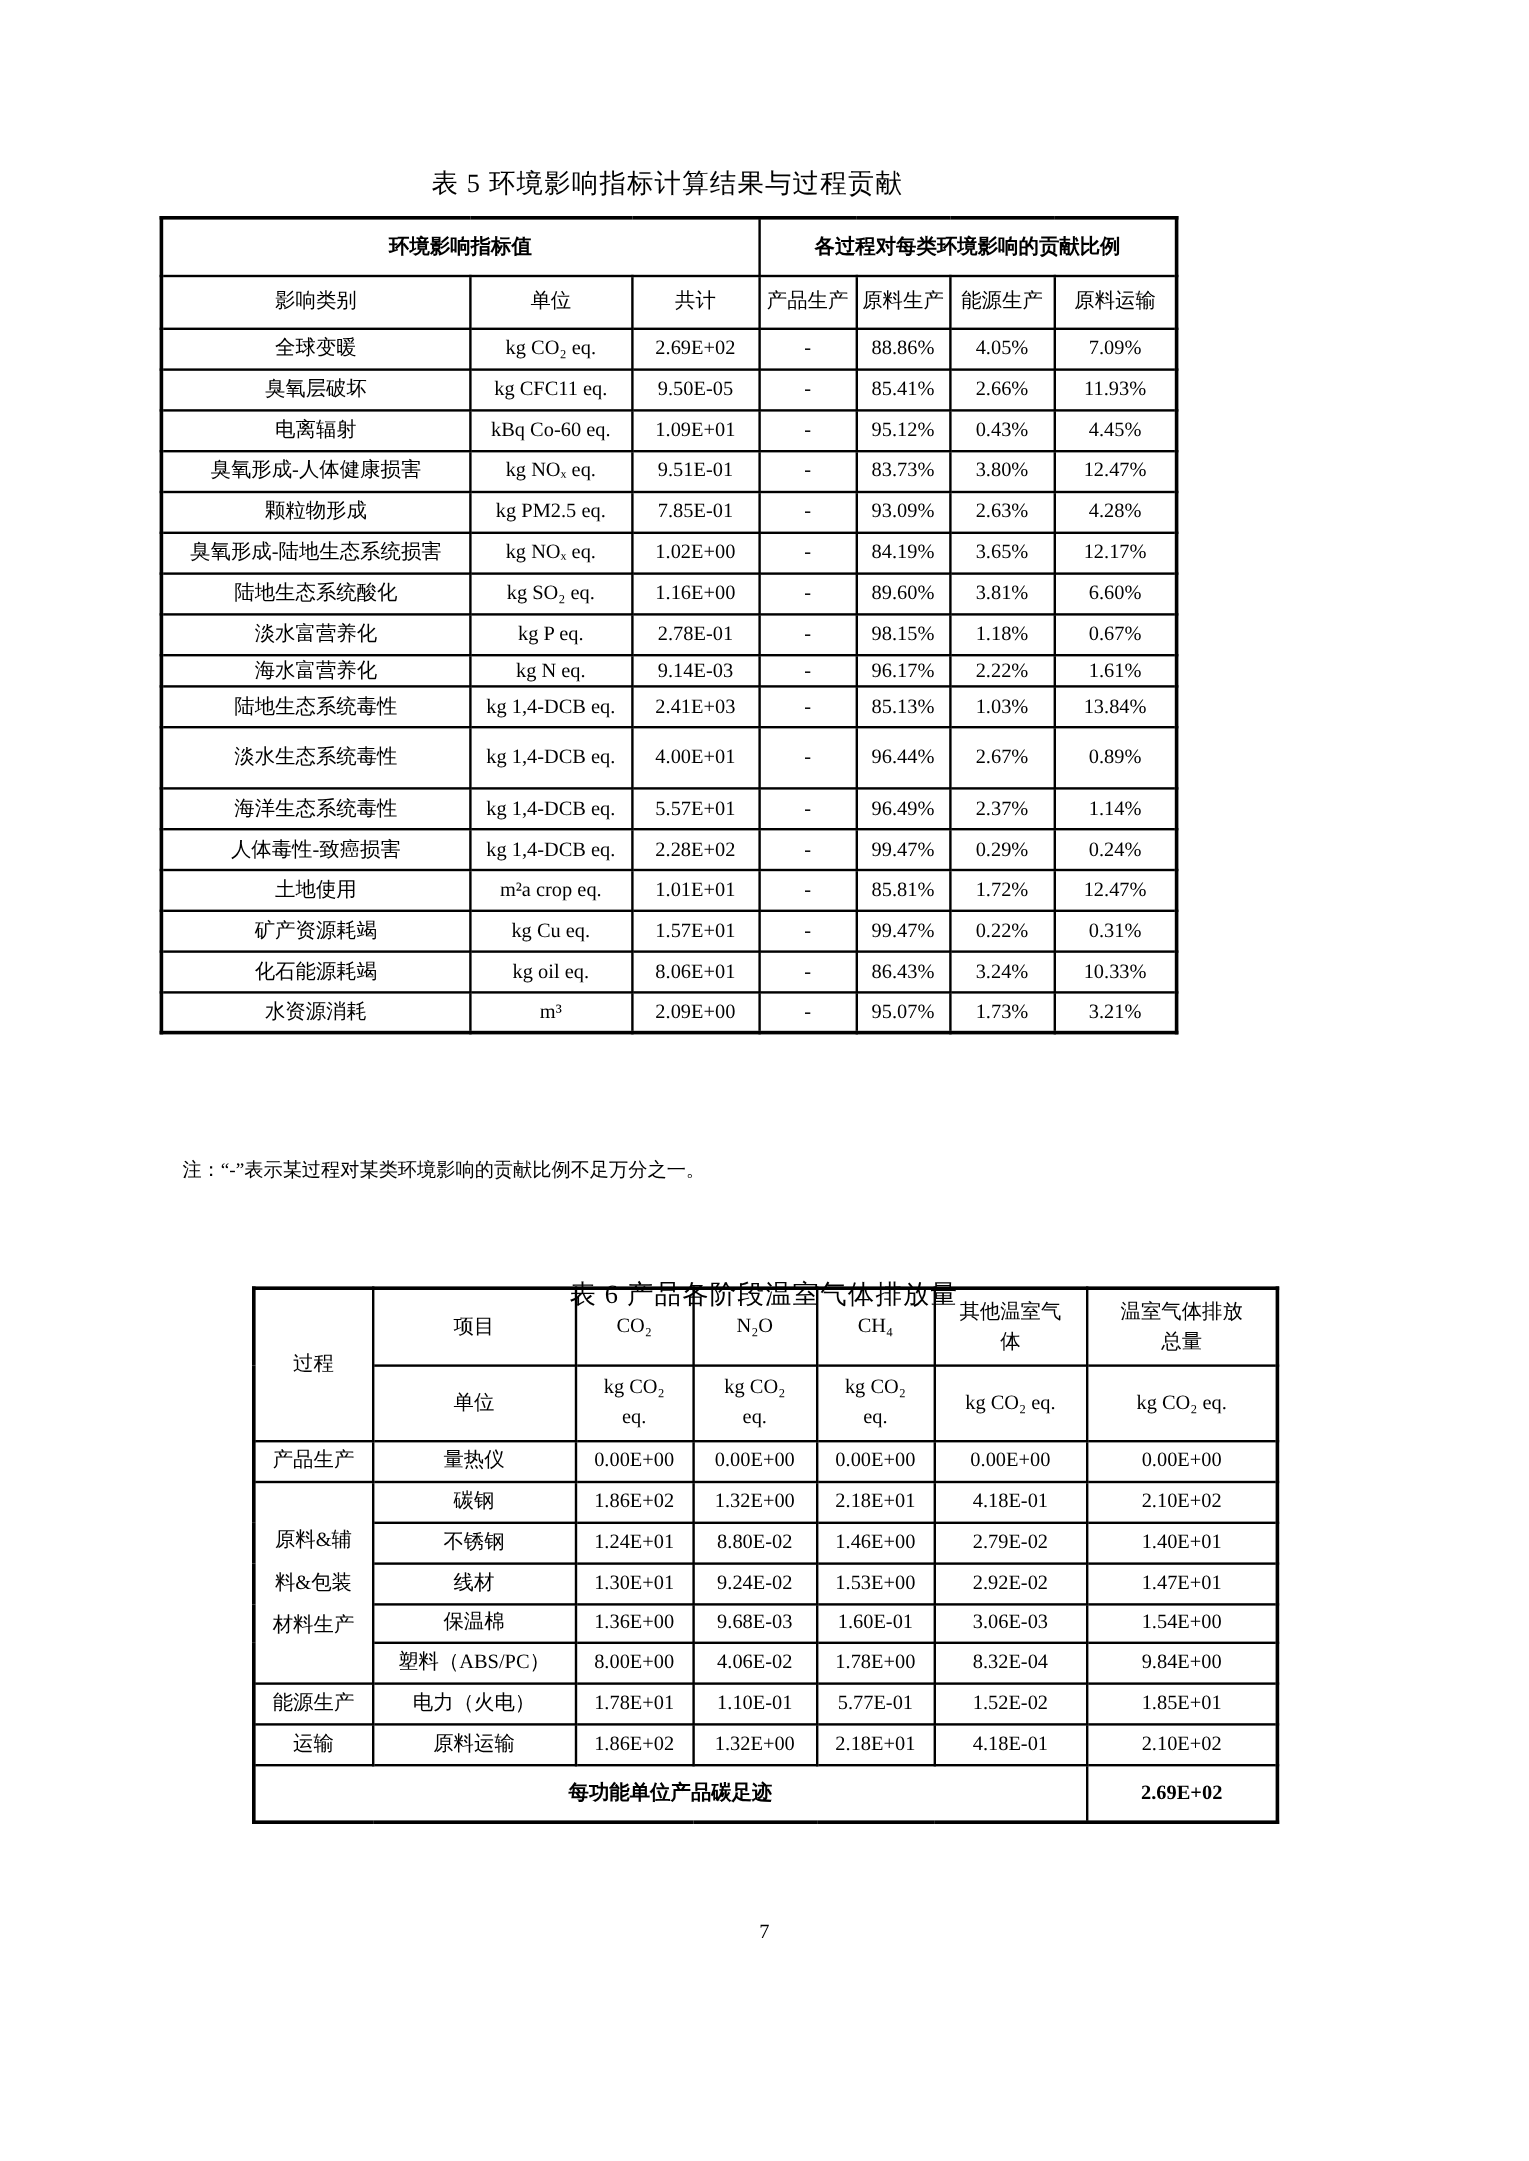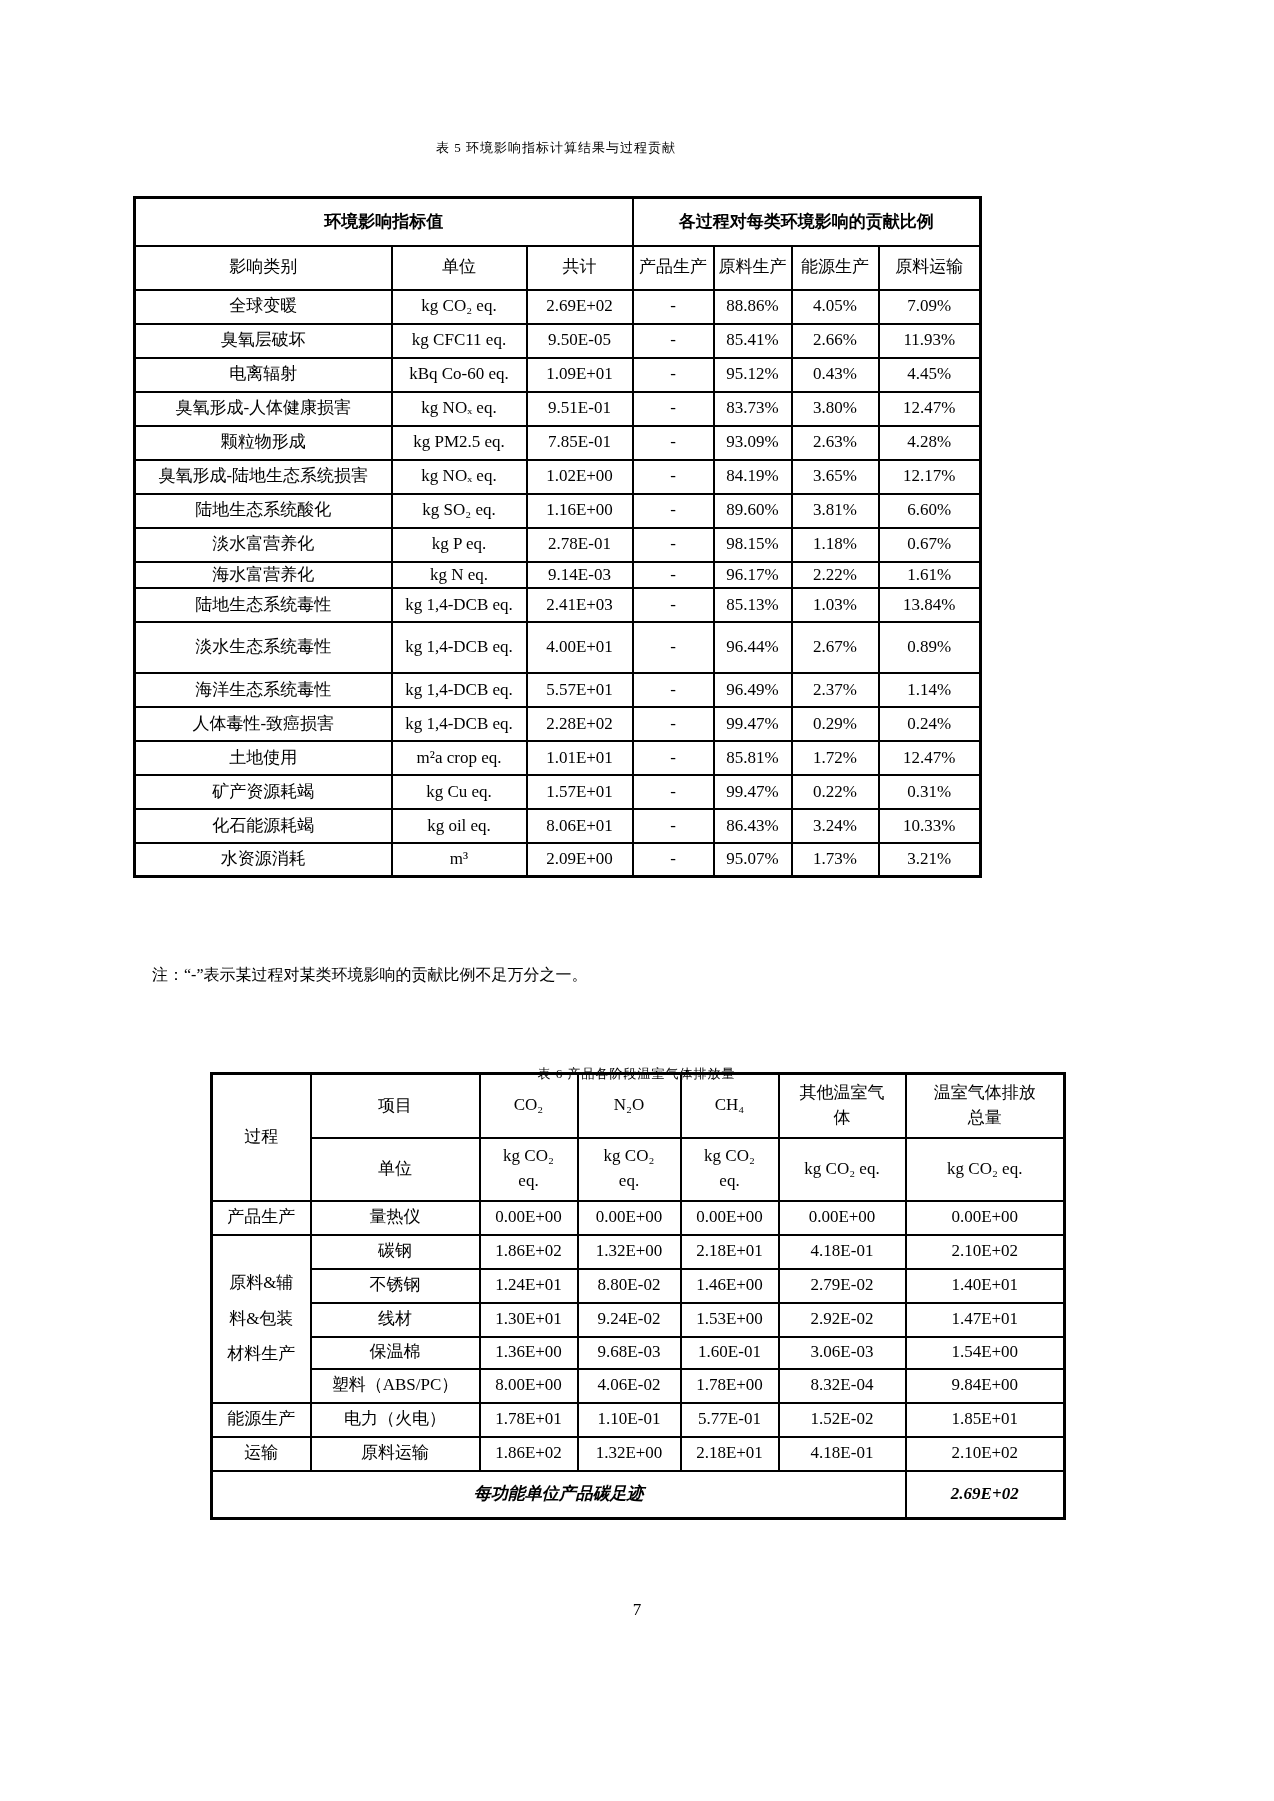--- a/index.html
+++ b/index.html
@@ -12,35 +12,35 @@
   .abs { position:absolute; }
   table { border-collapse:collapse; table-layout:fixed; border:3px solid #000; }
   th, td {
     border:2px solid #000;
     text-align:center; vertical-align:middle;
     font-size:17px; font-weight:normal;
     padding:1px 2px; line-height:1.3;
     overflow:hidden;
   }
   .grp { font-weight:bold; }
-  .bold { font-weight:bold;font-style:italic; }
-  .title { font-size:13px; letter-spacing:1px; }
+  .bold { font-weight:bold; }
+  .title { font-size:22px; letter-spacing:1px; }
   .wrap { white-space:pre-line; line-height:2.1; }
   .wrap2 { white-space:pre-line; line-height:1.45; }
   .note { font-size:16px; }
   .pagenum { font-size:17px; }
 </style>
 </head>
 <body>
 
 <div class="abs" style="left:133px; top:138px; width:846px; text-align:center;">
   <span class="title">表 5 环境影响指标计算结果与过程贡献</span>
 </div>
 
-<table class="abs" style="left:133px; top:196px; width:846px;">
+<table class="abs" style="left:133px; top:180px; width:846px;">
   <colgroup>
     <col style="width:257px">
       <col style="width:135px">
       <col style="width:106px">
       <col style="width:81px">
       <col style="width:78px">
       <col style="width:87px">
       <col style="width:102px">
   </colgroup>
   <tbody>

